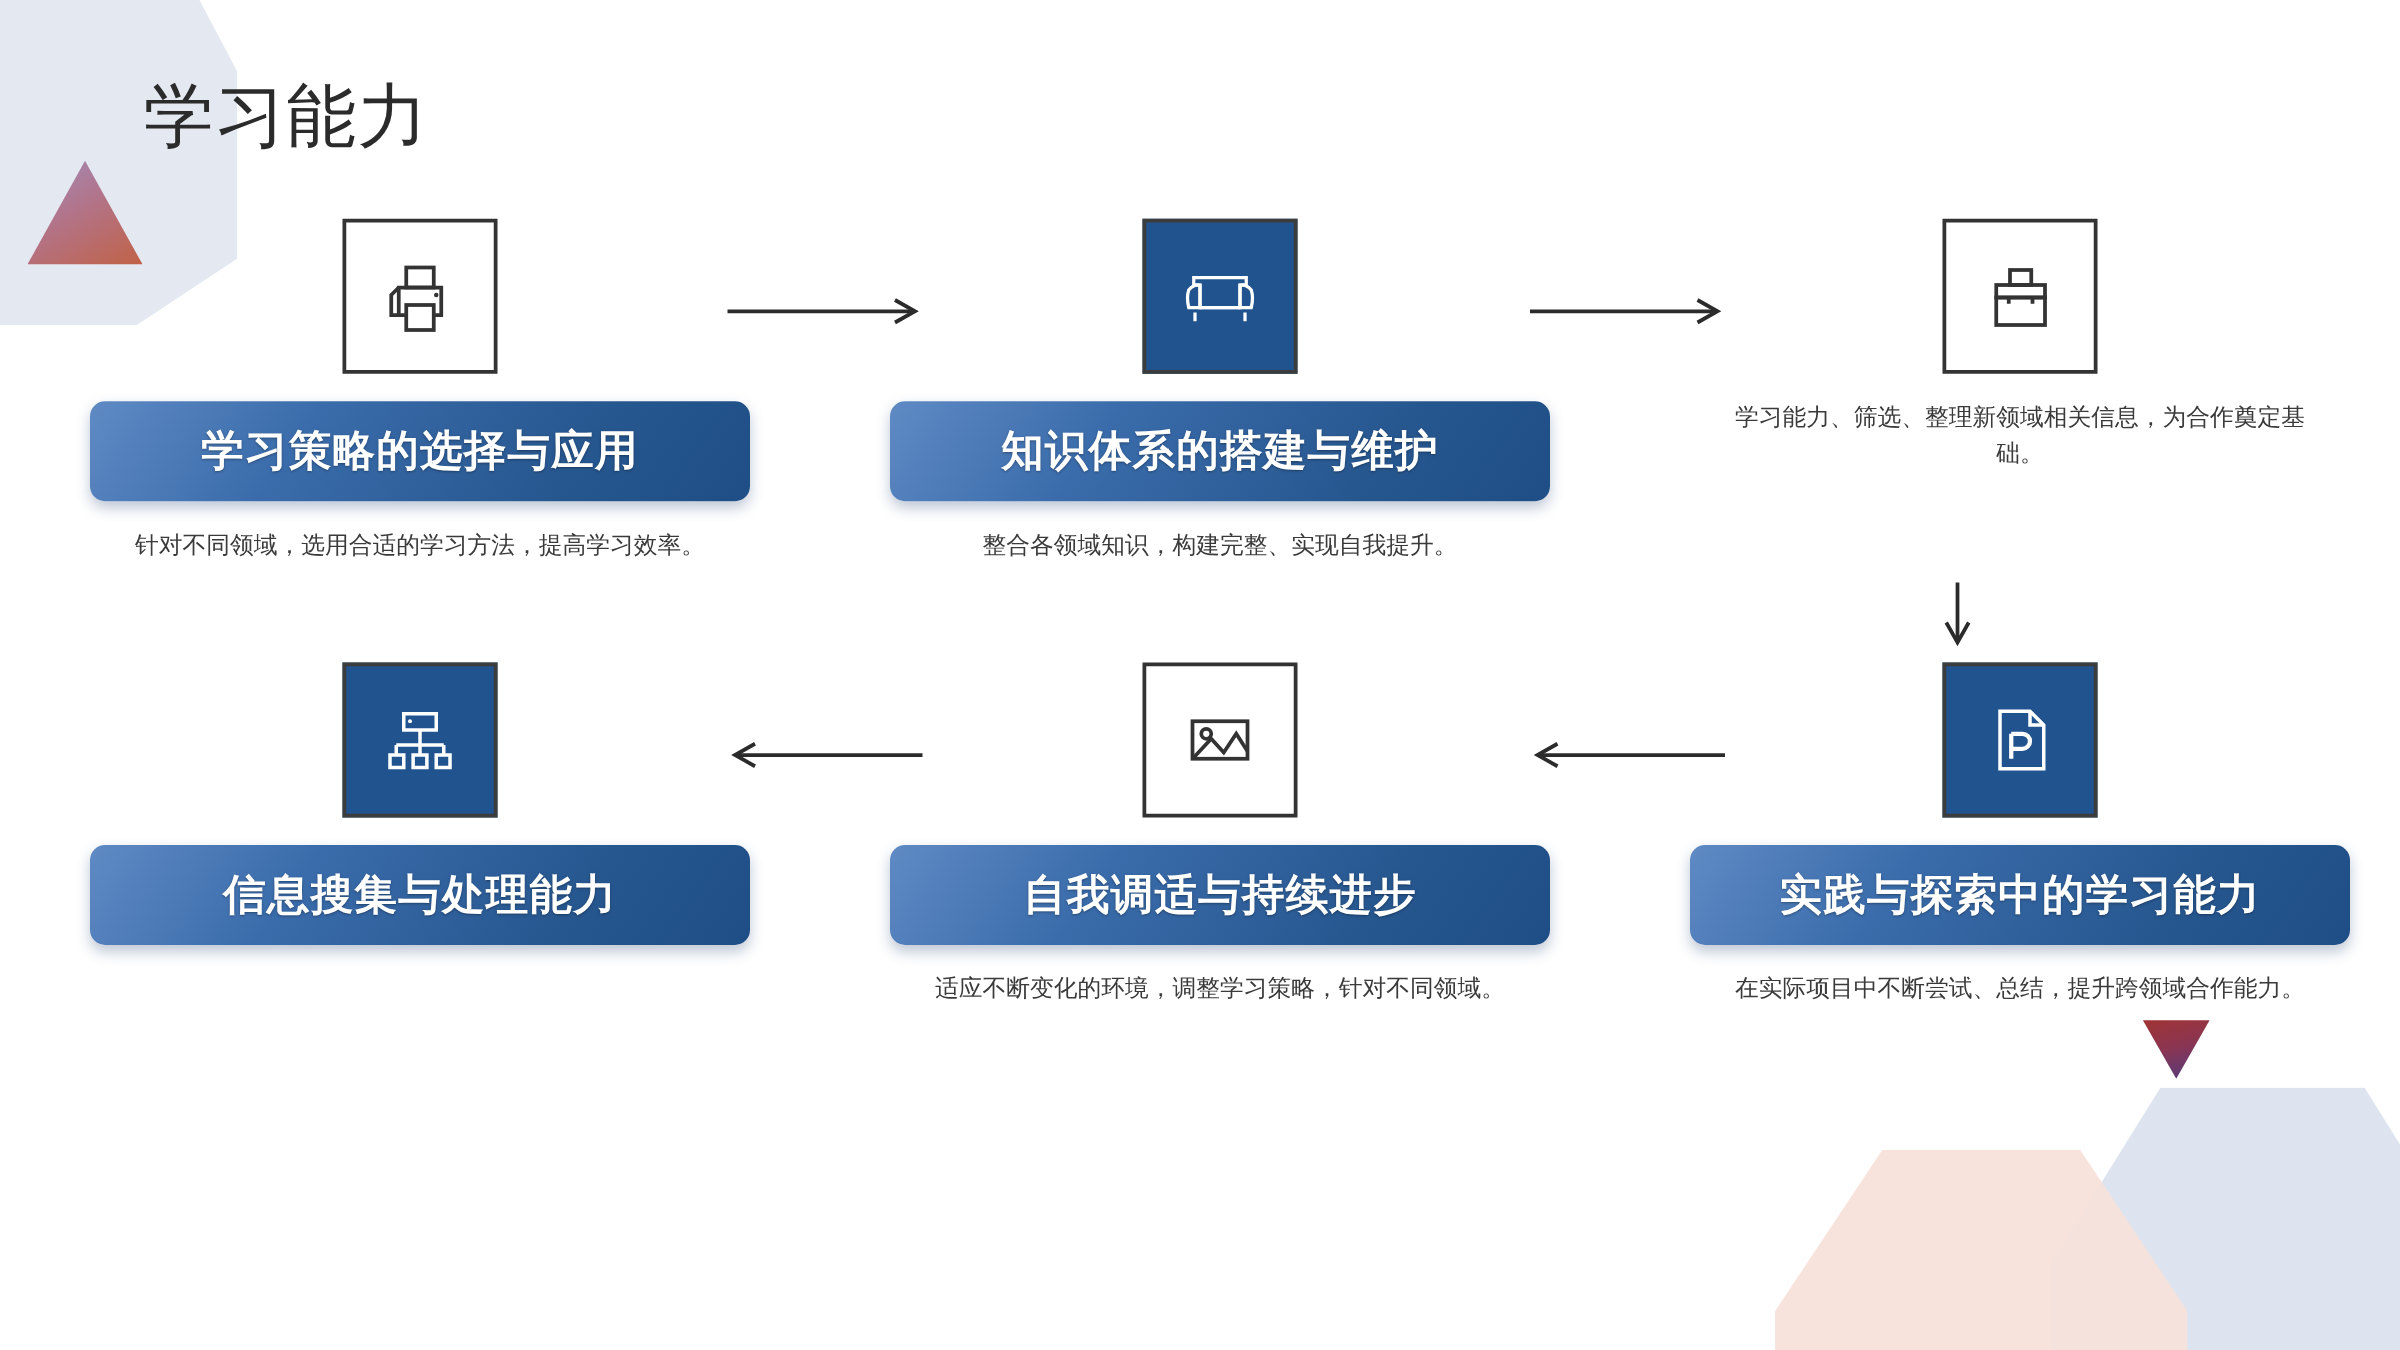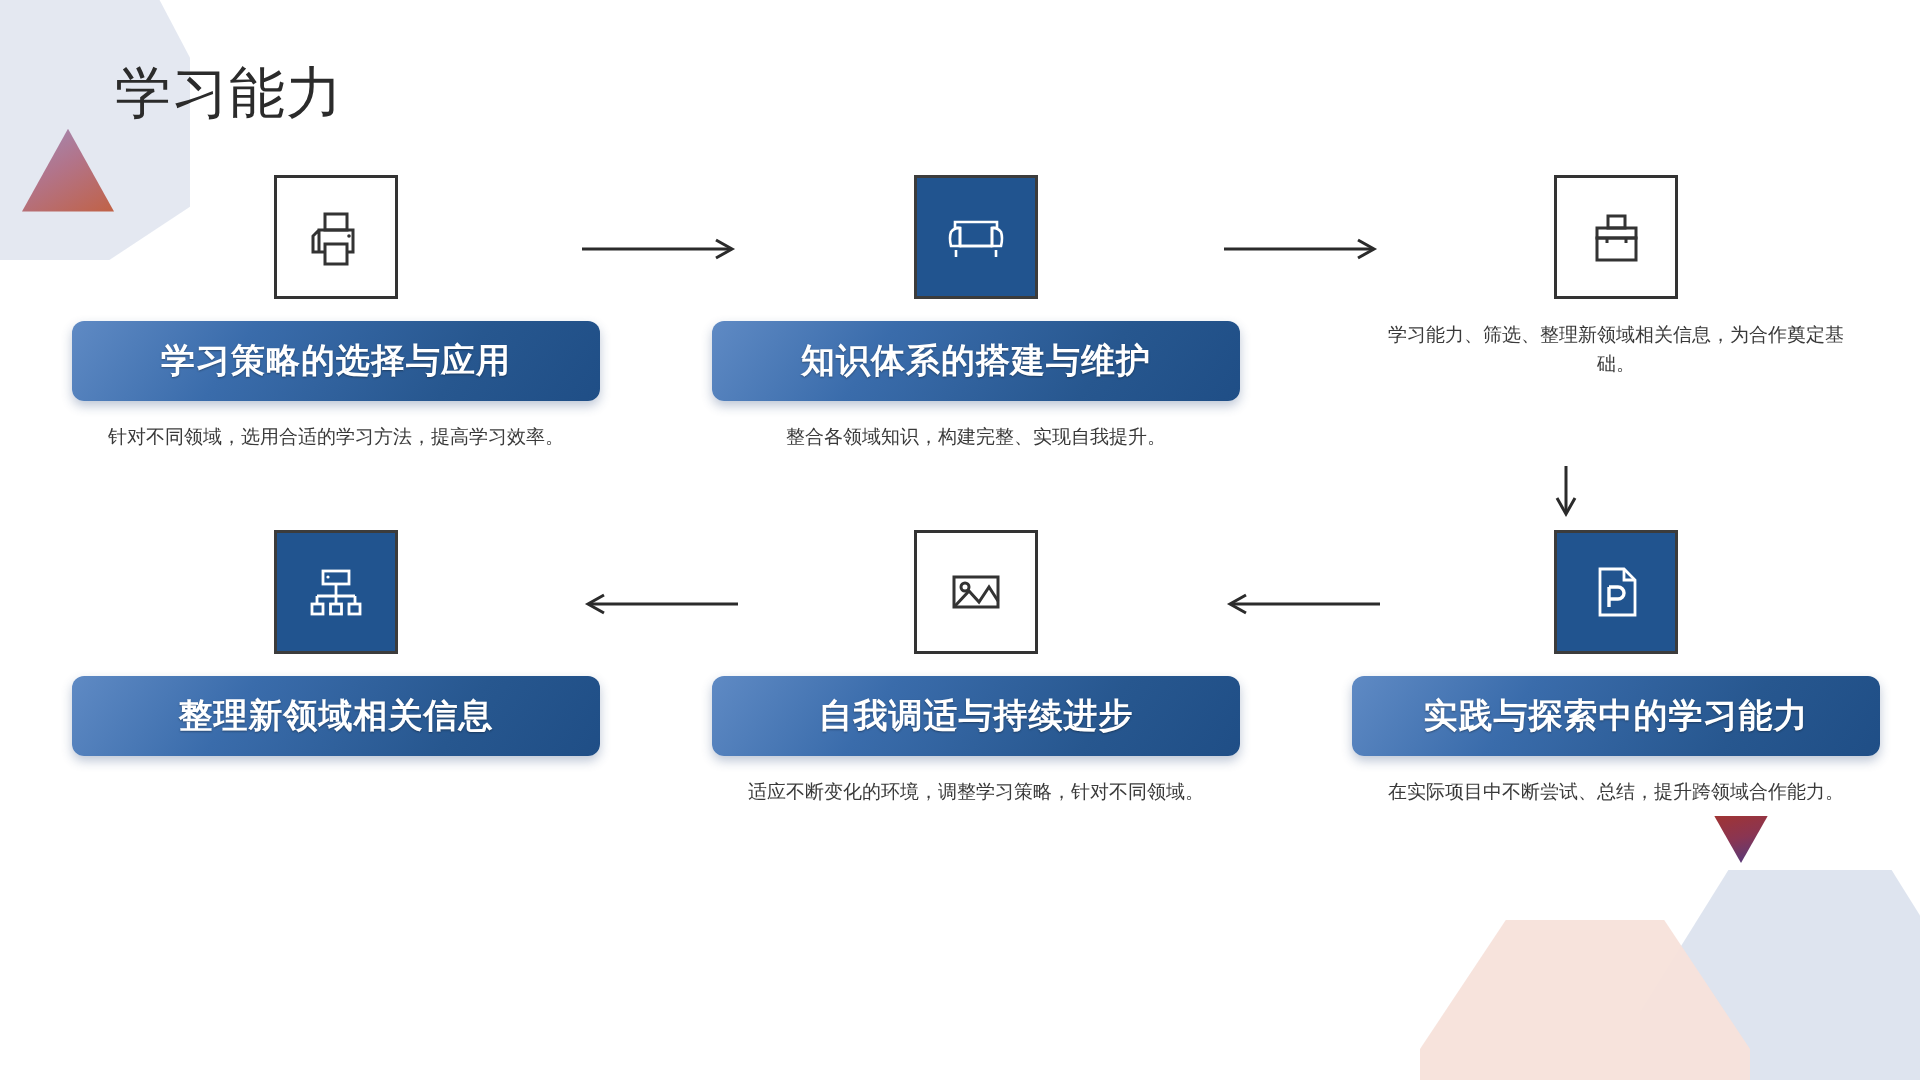--- a/index.html
+++ b/index.html
@@ -256,21 +256,21 @@
               <path d="M35 27 v12"></path>
               <path d="M16 39 h38"></path>
               <path d="M16 39 v8 M35 39 v8 M54 39 v8"></path>
               <rect x="11" y="47" width="11" height="10"></rect>
               <rect x="29.5" y="47" width="11" height="10"></rect>
               <rect x="48" y="47" width="11" height="10"></rect>
             </svg>
           </span>
         </div>
         <div class="banner">
-          <span class="banner-text">整理新领域相关信息</span>
+          <span class="banner-text">信息搜集与处理能力</span>
         </div>
       </div>
 
       <div class="cell">
         <div class="icon-tile">
           <span>
             <svg width="70" height="70" viewBox="0 0 70 70" fill="none" stroke="#333" stroke-width="3">
               <rect x="13" y="20" width="44" height="30"></rect>
               <circle cx="24" cy="30" r="4"></circle>
               <path d="M14 49 L28 34 L38 45 L48 30 L57 44"></path>

